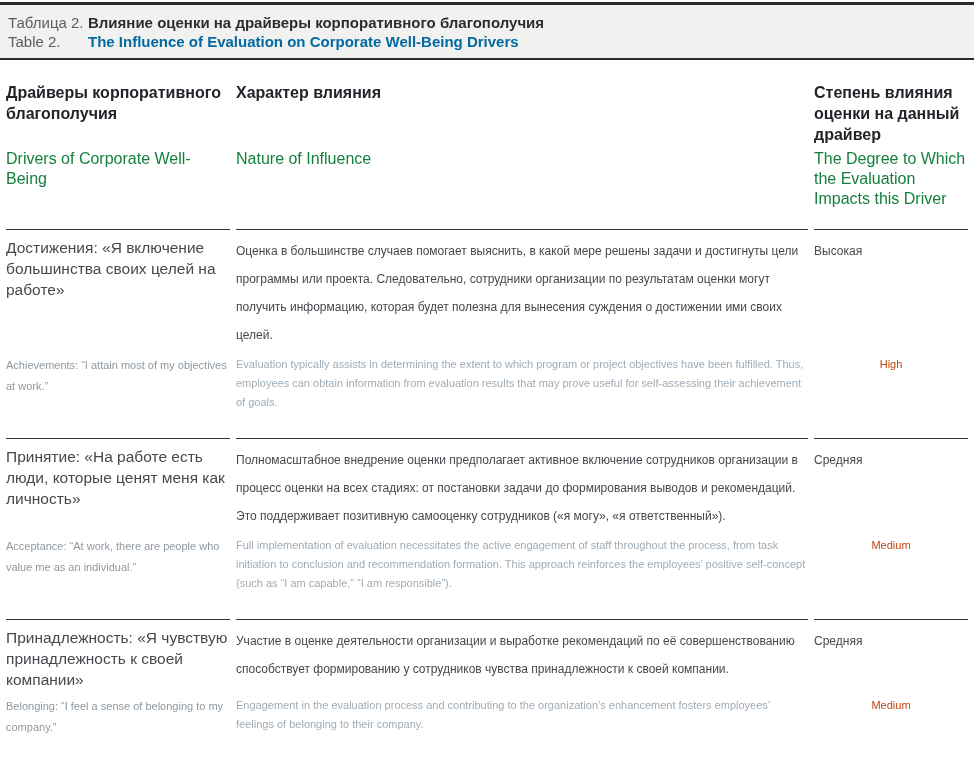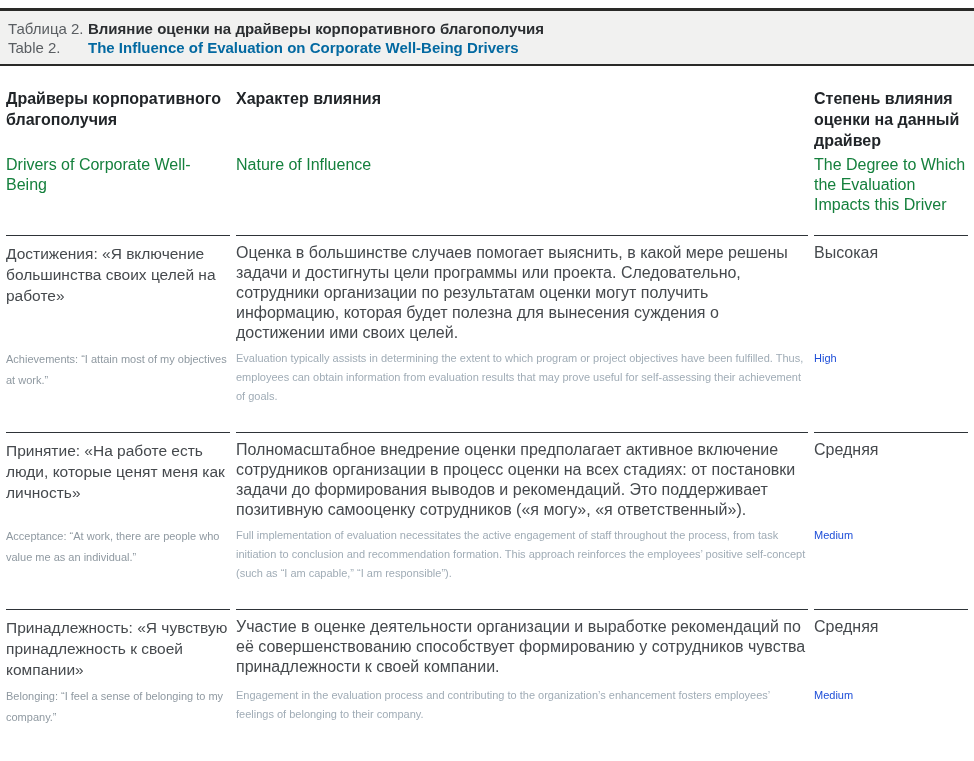--- a/index.html
+++ b/index.html
@@ -14,21 +14,20 @@
     background: #ffffff;
     padding-top: 2px;
   }
 
   
   .caption {
     background: #f1f1f0;
     border-top: 3px solid #2a2a28;
     border-bottom: 2px solid #2a2a28;
     padding: 8px 8px 7px 8px;
-    margin-top: 6px;
   }
   .cap-line {
     display: flex;
     font-size: 15px;
     line-height: 19px;
   }
   .cap-label {
     flex: 0 0 80px;
     color: #5a5e62;
   }
@@ -71,40 +70,40 @@
     color: #15803d;
     font-size: 16px;
     line-height: 20px;
   }
 
   
   tr.ru-row td {
     border-top: 1px solid #2e3338;
     padding-top: 7px;
     color: #45494d;
-    font-size: 16px;
-    line-height: 20px;
+    font-size: 12px;
+    line-height: 28px;
   }
   tr.ru-row td.side {
     font-size: 15.5px;
     line-height: 21px;
   }
   
   tr.en-row td {
     padding-top: 6px;
     padding-bottom: 26px;
     font-size: 11px;
     line-height: 19px;
   }
   tr.en-row td.side {
     color: #8f99a1;
     line-height: 21px;
   }
   tr.en-row td.mid  { color: #a0acb6; }
-  tr.en-row td.deg  { color: #1d4ed8; }
+  tr.en-row td.deg  { color: #c2410c; text-align: center; }
 </style>
 </head>
 <body>
 
 <div class="page">
 
   <header class="caption">
     <div class="cap-line">
       <span class="cap-label">Таблица 2.</span>
       <span class="cap-title-ru">Влияние оценки на драйверы корпоративного благополучия</span>

